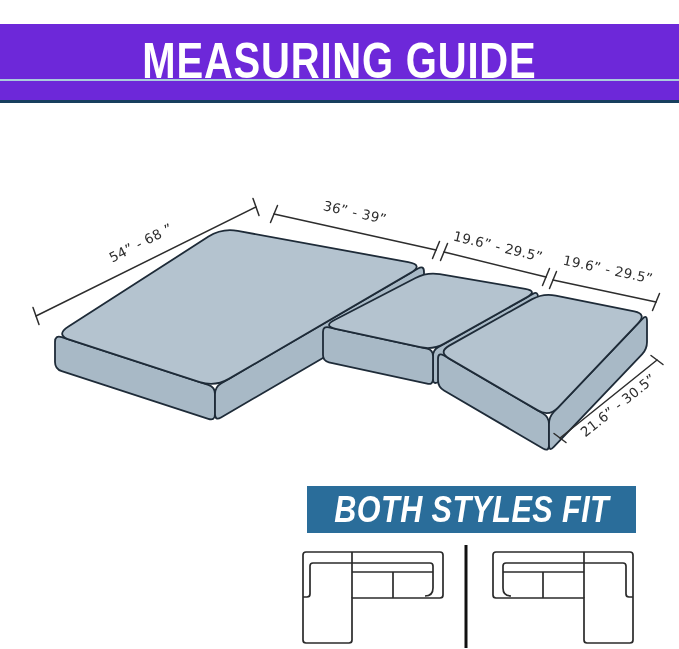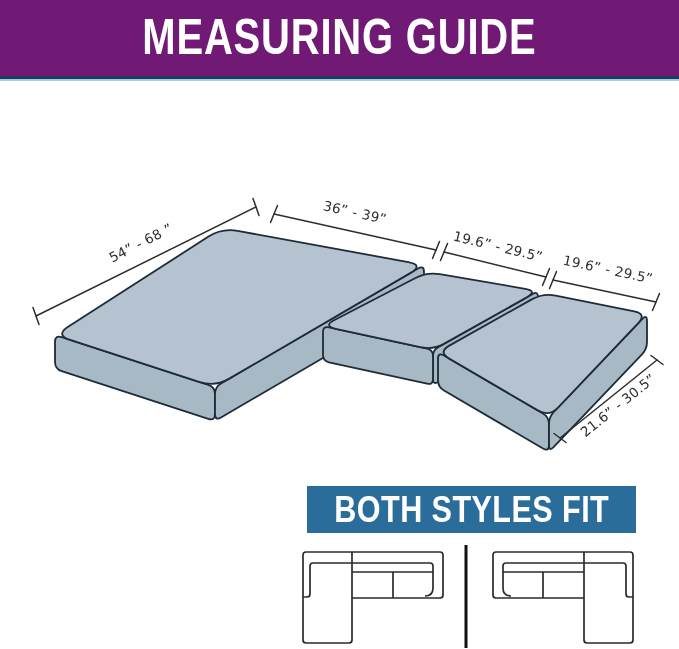--- a/index.html
+++ b/index.html
@@ -85,22 +85,22 @@
         <path d="M352,552 V598" fill="none" stroke="#2b2b2b" stroke-width="1.7" stroke-linejoin="round"></path>
         <path d="M310,594 V566 Q310,563 313,563 H430 Q433,563 433,566 V588" fill="none" stroke="#2b2b2b" stroke-width="1.7" stroke-linejoin="round"></path>
         <path d="M310,594 Q310,597 307,597 H303" fill="none" stroke="#2b2b2b" stroke-width="1.7" stroke-linejoin="round"></path>
         <path d="M433,588 Q433,596 425,596" fill="none" stroke="#2b2b2b" stroke-width="1.7" stroke-linejoin="round"></path>
         <path d="M352,572 H433" fill="none" stroke="#2b2b2b" stroke-width="1.7" stroke-linejoin="round"></path>
         <path d="M393,572 V598" fill="none" stroke="#2b2b2b" stroke-width="1.7" stroke-linejoin="round"></path>
       </g>
     <line id="style-divider" x1="466" y1="545" x2="466" y2="648" stroke="#111111" stroke-width="3"></line>
   </svg>
 
-  <header class="banner" style="background: #701a75; border-bottom-color: rgb(23, 63, 94);">
+  <header class="banner" style="background: #6d28d9; border-bottom-color: rgb(23, 63, 94); margin-top: 24px;">
     <span class="banner-text" style="color: rgb(255, 255, 255);">MEASURING GUIDE</span>
   </header>
   <div class="banner-edge"></div>
 
-  <div class="both-banner" style="background: rgb(42, 109, 154);">
+  <div class="both-banner" style="background: rgb(42, 109, 154); font-style: italic;">
     <span class="both-text" style="color: rgb(255, 255, 255);">BOTH STYLES FIT</span>
   </div>
 
 </div>
 
 </body></html>

